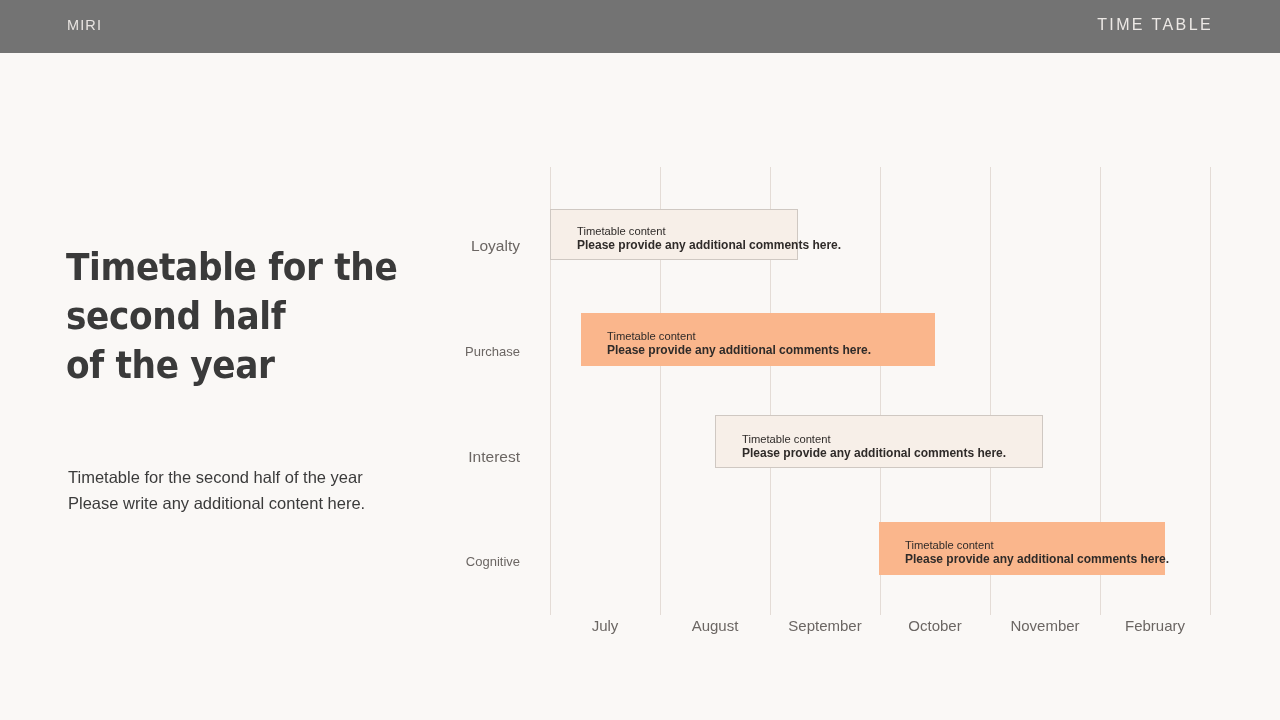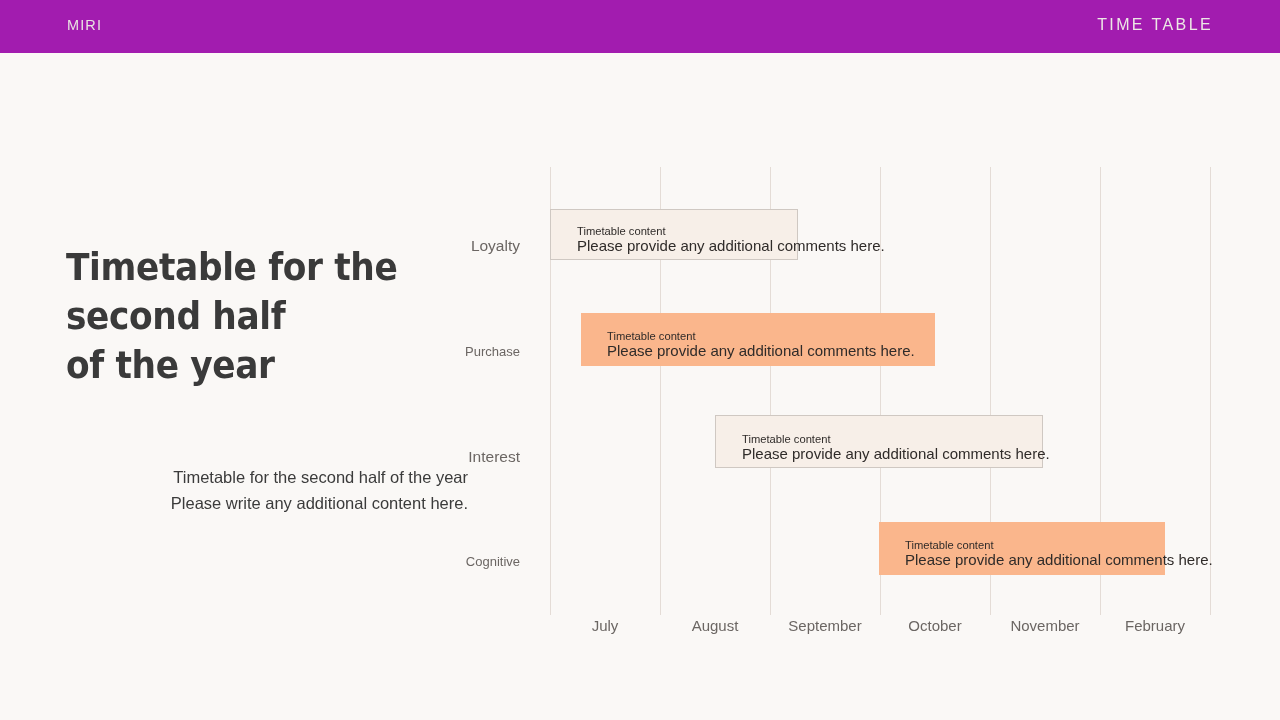--- a/index.html
+++ b/index.html
@@ -20,21 +20,21 @@
     height: 720px;
     background: #faf8f6;
   }
 
   
   .topbar {
     position: absolute;
     left: 0; top: 0;
     width: 1280px;
     height: 53px;
-    background: #a21caf;
+    background: #737373;
   }
   .brand {
     position: absolute;
     left: 67px;
     top: 17px;
     font-size: 14.5px;
     letter-spacing: 1.1px;
     color: #e8e4e1;
     font-weight: 400;
   }
@@ -68,21 +68,21 @@
   .subcopy {
     position: absolute;
     left: 68px;
     top: 464px;
     width: 400px;
     font-size: 16.5px;
     line-height: 26px;
     color: #3b3b3b;
     font-weight: 400;
   }
-  .subcopy-line { display: block; white-space: pre; text-align: right; }
+  .subcopy-line { display: block; white-space: pre; }
 
   
   .chart {
     position: absolute;
     left: 0;
     top: 0;
     width: 1280px;
     height: 720px;
   }
   .gridline {
@@ -119,24 +119,24 @@
   .bar-title {
     display: block;
     font-size: 11.2px;
     line-height: 14px;
     color: #2f2b29;
     font-weight: 400;
     white-space: nowrap;
   }
   .bar-desc {
     display: block;
-    font-size: 15px;
+    font-size: 12px;
     line-height: 15px;
     color: #2f2b29;
-    font-weight: 400;
+    font-weight: 700;
     white-space: nowrap;
   }
 
   .month-label {
     position: absolute;
     top: 617px;
     text-align: center;
     font-size: 15px;
     color: #6b6663;
     white-space: nowrap;

